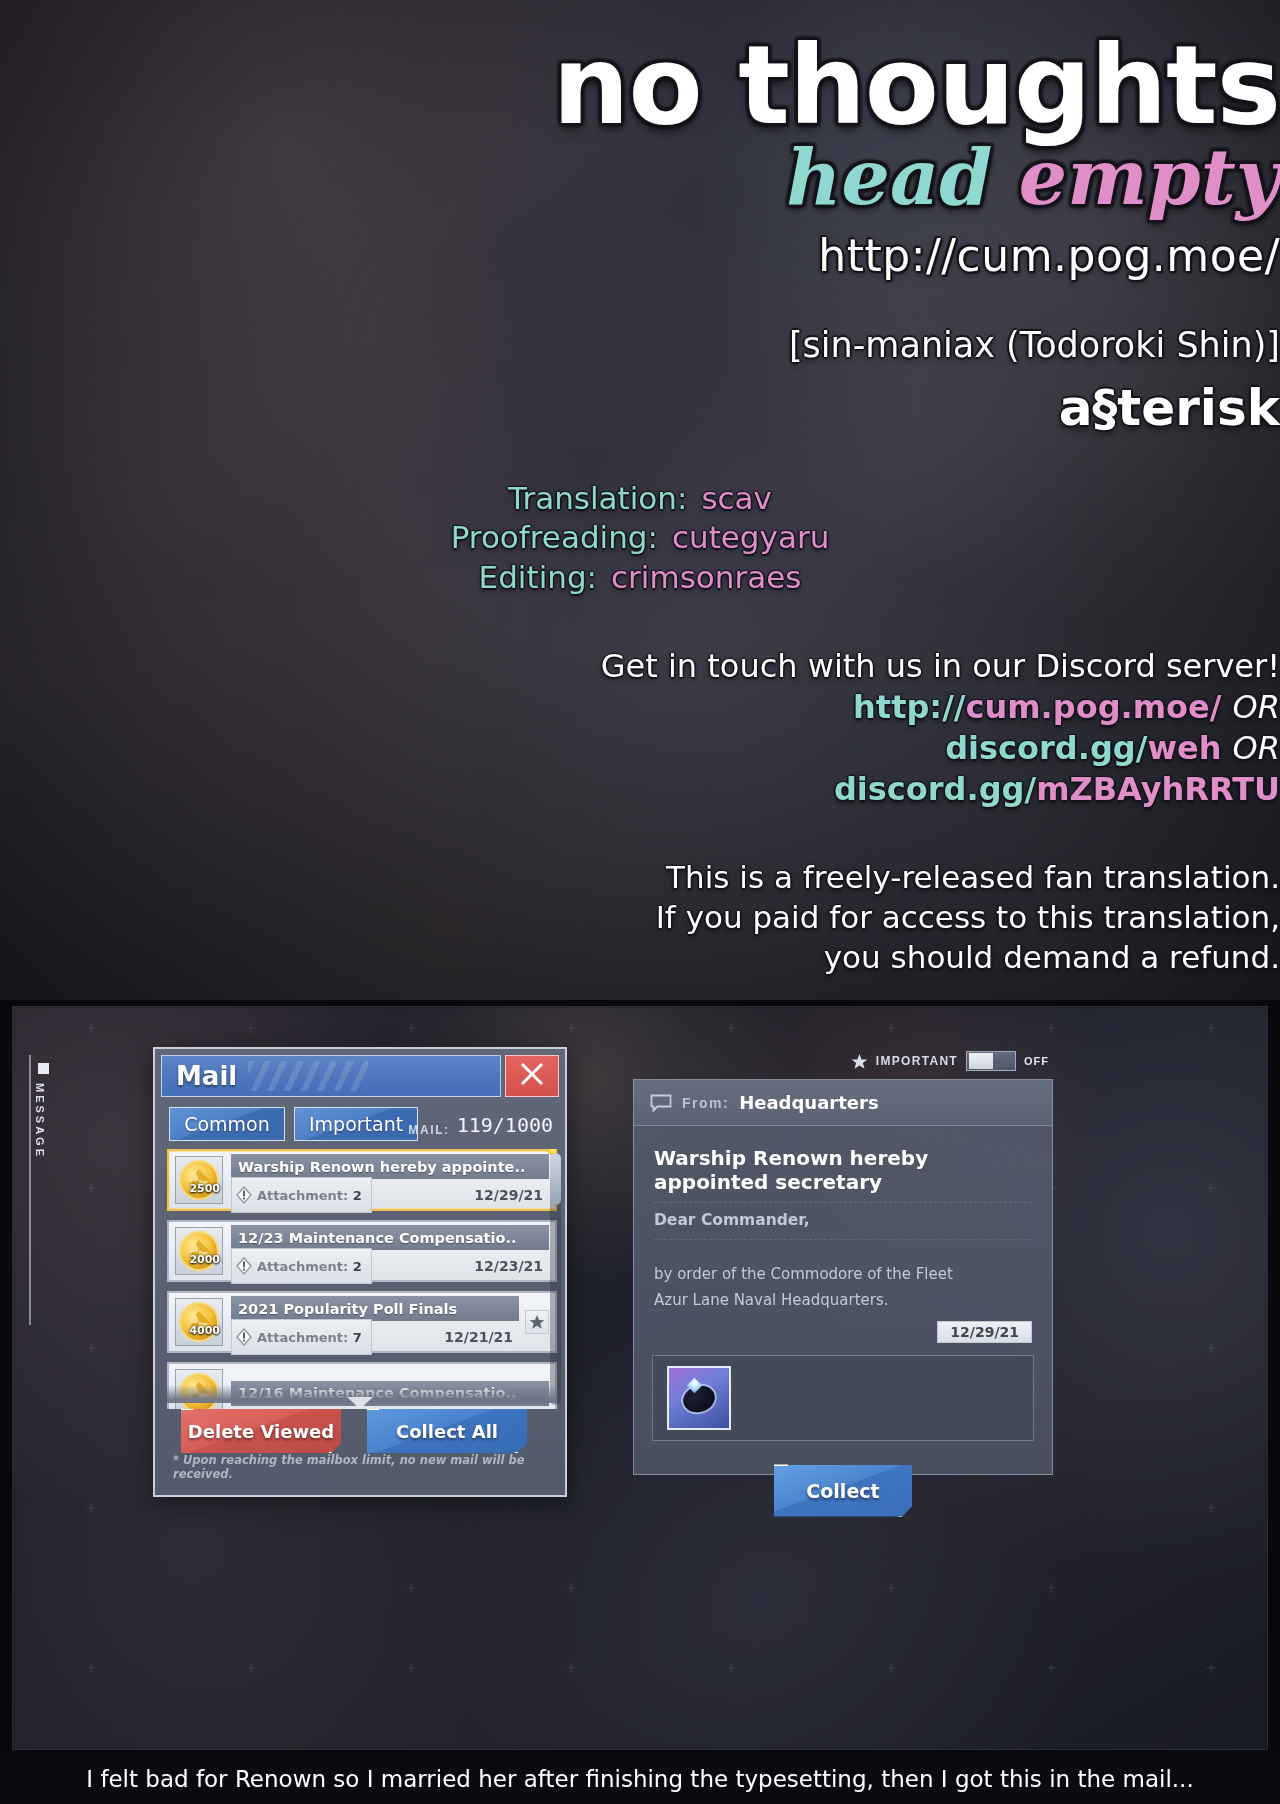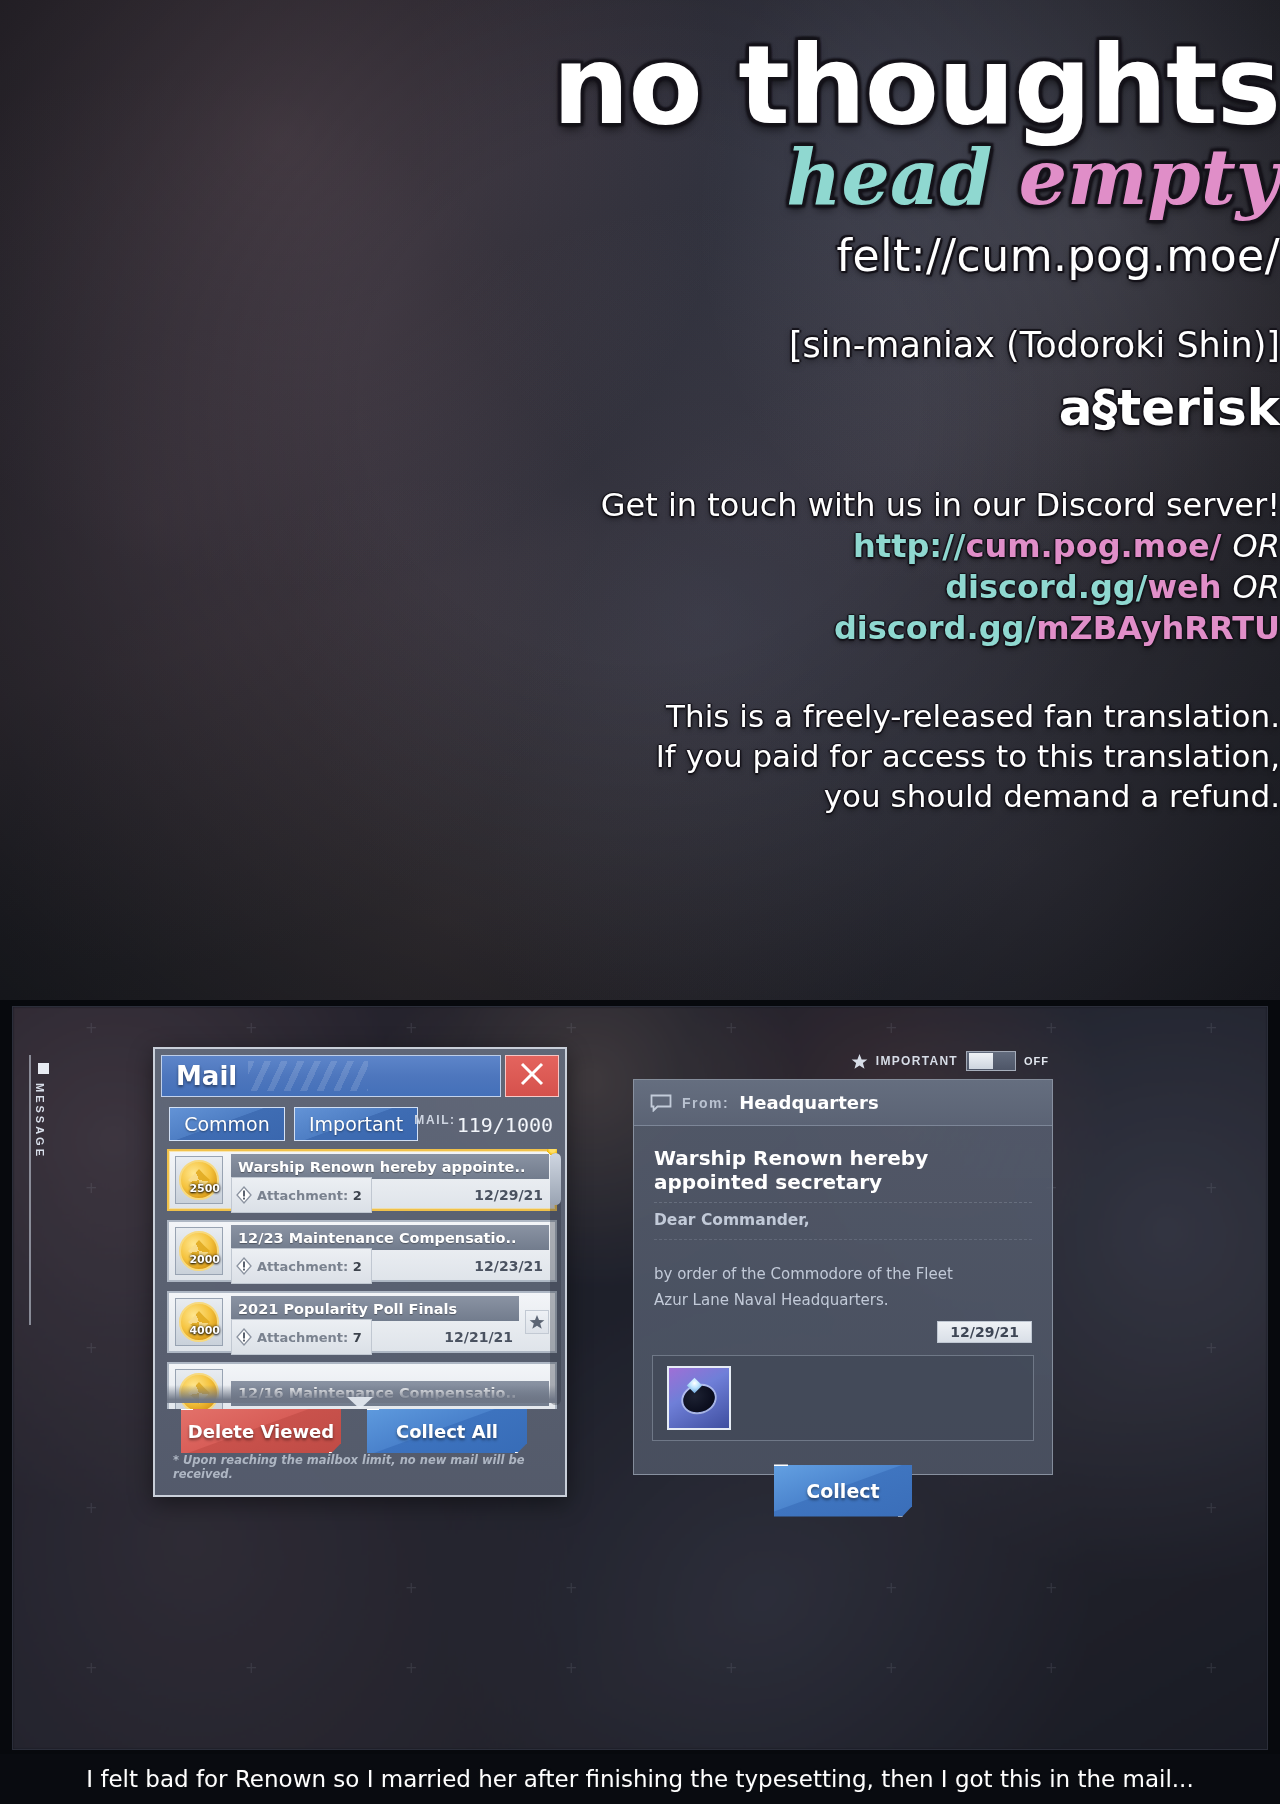--- a/index.html
+++ b/index.html
@@ -191,21 +191,21 @@
     min-width: 116px; height: 34px; padding: 0 14px;
     display:flex; align-items:center; justify-content:center;
     font-family: "DejaVu Sans", sans-serif; font-size: 19px; color:#fff;
     background: linear-gradient(160deg, #6393d6 0%, #4e7ec4 46%, #3f6db4 47%, #3a67ae 100%);
     border: 1px solid rgba(235,243,255,0.85);
     text-shadow: 0 1px 2px rgba(0,0,0,0.4);
   }
 
   .mw-count {
     position: absolute; right: 12px; top: 64px;
-    display: flex; align-items: flex-start; gap: 1px;
+    display: flex; align-items: flex-end; gap: 7px;
   }
   .mw-count .lbl {
     font-family: "Liberation Sans", sans-serif; font-size: 12px; letter-spacing: 1.6px;
     color: #cfd6e2; font-weight: 700;
   }
   .mw-count .val {
     font-family: "DejaVu Sans Mono", monospace; font-size: 20px; color: #f2f5fa; letter-spacing: 0px;
   }
 
   .mw-list {
@@ -428,25 +428,39 @@
   <div class="credits-panel">
     <div class="credits-bg"></div>
     <div class="credits-inner">
 
       <div class="ttl-line1">no thoughts</div>
       <div class="ttl-line2">
         <span class="c-teal">head</span>
         <span class="c-pink">empty</span>
       </div>
 
-      <div class="site-url">felt://cum.pog.moe/</div>
+      <div class="site-url">http://cum.pog.moe/</div>
 
       <div class="circle-name">[sin-maniax (Todoroki Shin)]</div>
       <div class="work-title">a§terisk</div>
 
+      <div class="staff-block">
+        <div class="staff-row">
+          <span class="staff-role">Translation:</span>
+          <span class="staff-name">scav</span>
+        </div>
+        <div class="staff-row">
+          <span class="staff-role">Proofreading:</span>
+          <span class="staff-name">cutegyaru</span>
+        </div>
+        <div class="staff-row">
+          <span class="staff-role">Editing:</span>
+          <span class="staff-name">crimsonraes</span>
+        </div>
+      </div>
 
       <div class="discord-block">
         <div class="discord-head">Get in touch with us in our Discord server!</div>
         <div class="discord-line">
           <span class="c-teal">http://</span><span class="c-pink">cum.pog.moe/</span>
           <span class="or">OR</span>
         </div>
         <div class="discord-line">
           <span class="c-teal">discord.gg/</span><span class="c-pink">weh</span>
           <span class="or">OR</span>

